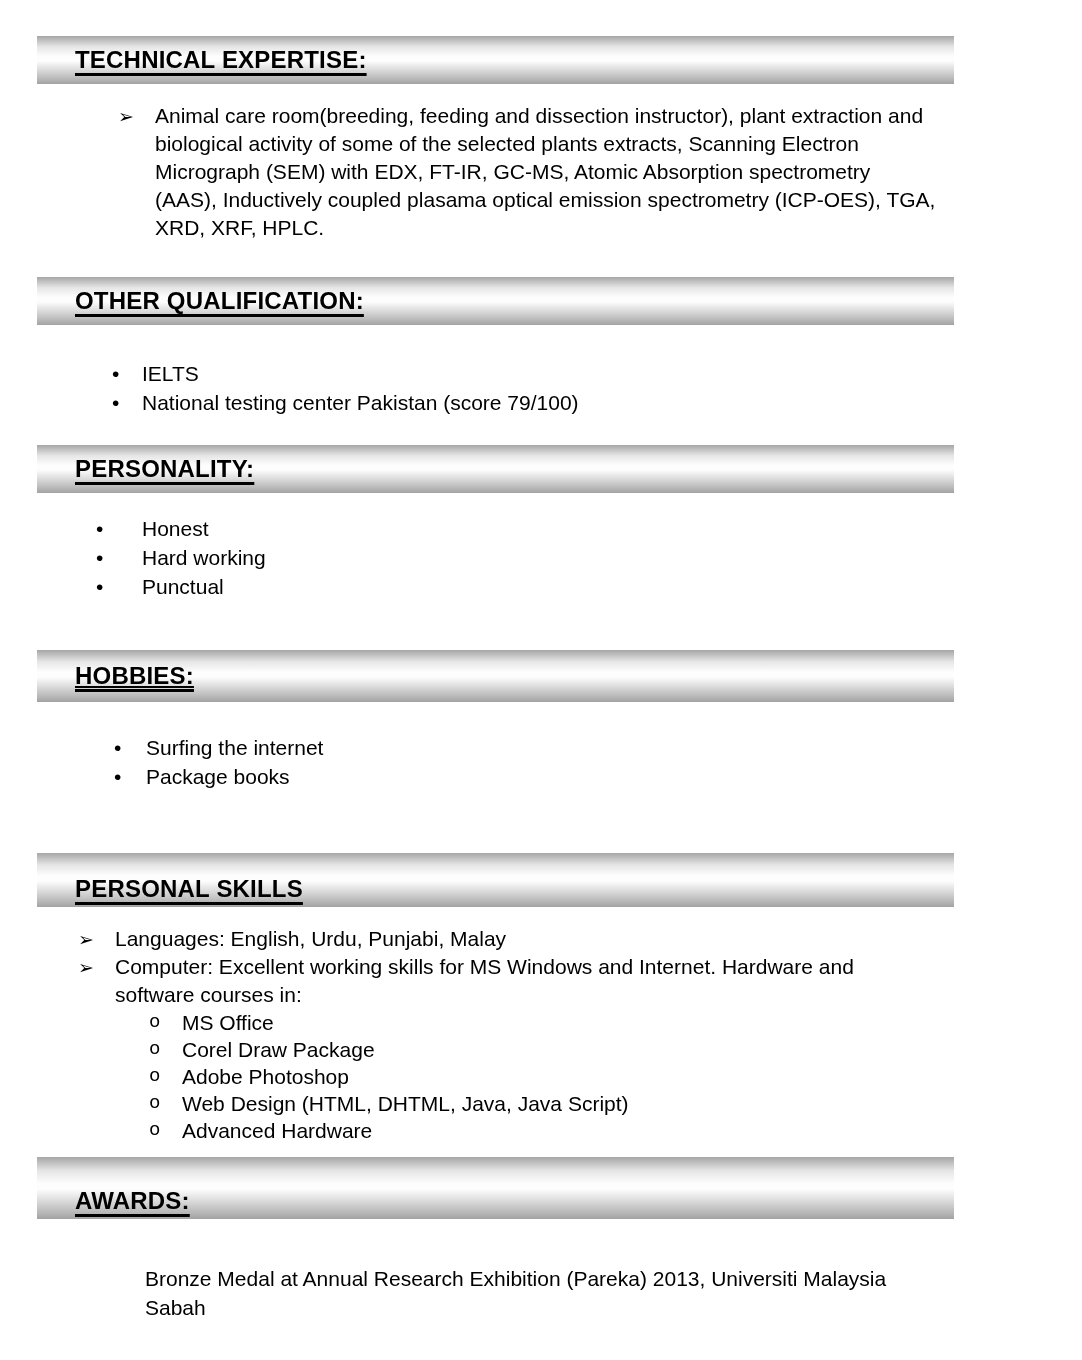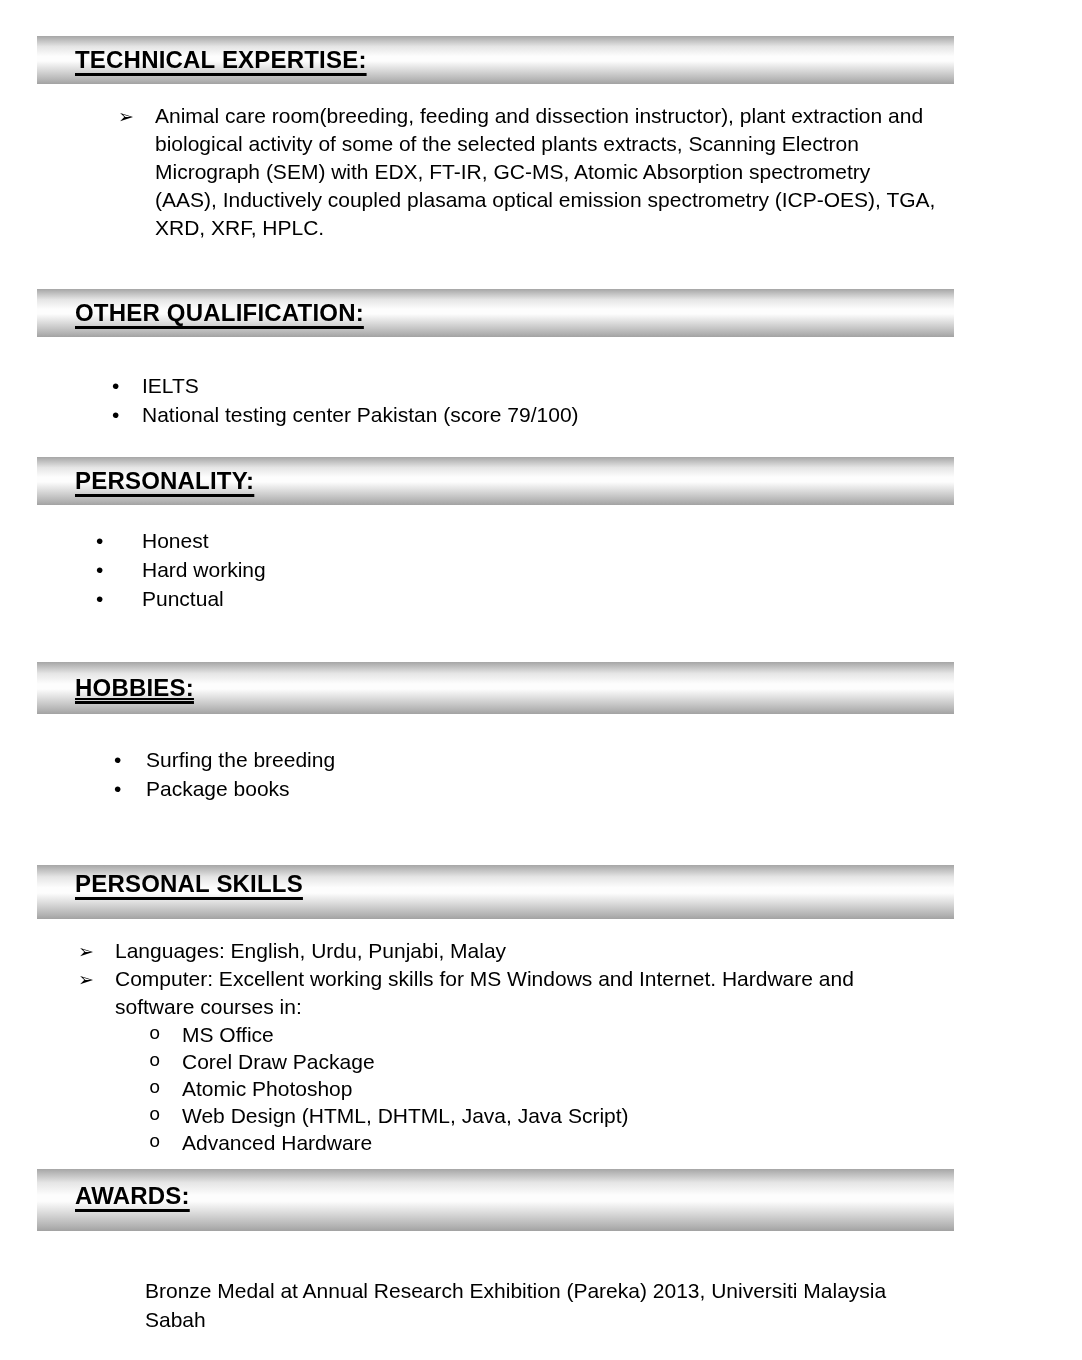--- a/index.html
+++ b/index.html
@@ -32,39 +32,39 @@
     margin: 0;
     padding-left: 38px;
     font-size: 24px;
     font-weight: bold;
     letter-spacing: 0.2px;
     text-decoration: underline;
     text-decoration-thickness: 2.5px;
     text-underline-offset: 5px;
   }
   .bar.align-end { align-items: flex-end; }
-  .bar.align-end h2 { padding-bottom: 21px; }
+  .bar.align-end h2 { padding-bottom: 4px; }
 
   
   .list { font-size: 21px; }
   .li { display: flex; align-items: flex-start; }
   .marker { flex: 0 0 auto; text-align: left; }
   .item-text { flex: 1 1 auto; white-space: pre-line; }
 
   .marker.arrow { font-family: "DejaVu Sans", sans-serif; font-size: 19px; }
   .marker.dot   { font-size: 21px; }
   .marker.circ  { font-family: "Liberation Mono", monospace; font-size: 19px; }
 
   
   #bar-s1  { margin-top: 36px; }
   #list-s1 { margin-top: 18px; padding-left: 118px; line-height: 28px; }
   #list-s1 .marker { width: 37px; }
 
   
-  #bar-s2  { margin-top: 47px; }
+  #bar-s2  { margin-top: 35px; }
   #list-s2 { margin-top: 34px; padding-left: 112px; line-height: 29px; }
   #list-s2 .marker { width: 30px; }
 
   
   #bar-s3  { margin-top: 28px; }
   #list-s3 { margin-top: 21px; padding-left: 96px; line-height: 29px; }
   #list-s3 .marker { width: 46px; }
 
   
   #bar-s4  { margin-top: 49px; height: 52px; text-decoration: underline; }
@@ -139,21 +139,21 @@
       <span class="item-text">Punctual</span>
     </div>
   </div>
 
   <div class="bar" id="bar-s4">
     <h2>HOBBIES:</h2>
   </div>
   <div class="list" id="list-s4">
     <div class="li">
       <span class="marker dot">•</span>
-      <span class="item-text">Surfing the breeding</span>
+      <span class="item-text">Surfing the internet</span>
     </div>
     <div class="li">
       <span class="marker dot">•</span>
       <span class="item-text">Package books</span>
     </div>
   </div>
 
   <div class="bar align-end" id="bar-s5">
     <h2>PERSONAL SKILLS</h2>
   </div>
@@ -172,21 +172,21 @@
     <div class="li">
       <span class="marker circ">o</span>
       <span class="item-text">MS Office</span>
     </div>
     <div class="li">
       <span class="marker circ">o</span>
       <span class="item-text">Corel Draw Package</span>
     </div>
     <div class="li">
       <span class="marker circ">o</span>
-      <span class="item-text">Atomic Photoshop</span>
+      <span class="item-text">Adobe Photoshop</span>
     </div>
     <div class="li">
       <span class="marker circ">o</span>
       <span class="item-text">Web Design (HTML, DHTML, Java, Java Script)</span>
     </div>
     <div class="li">
       <span class="marker circ">o</span>
       <span class="item-text">Advanced Hardware</span>
     </div>
   </div>

